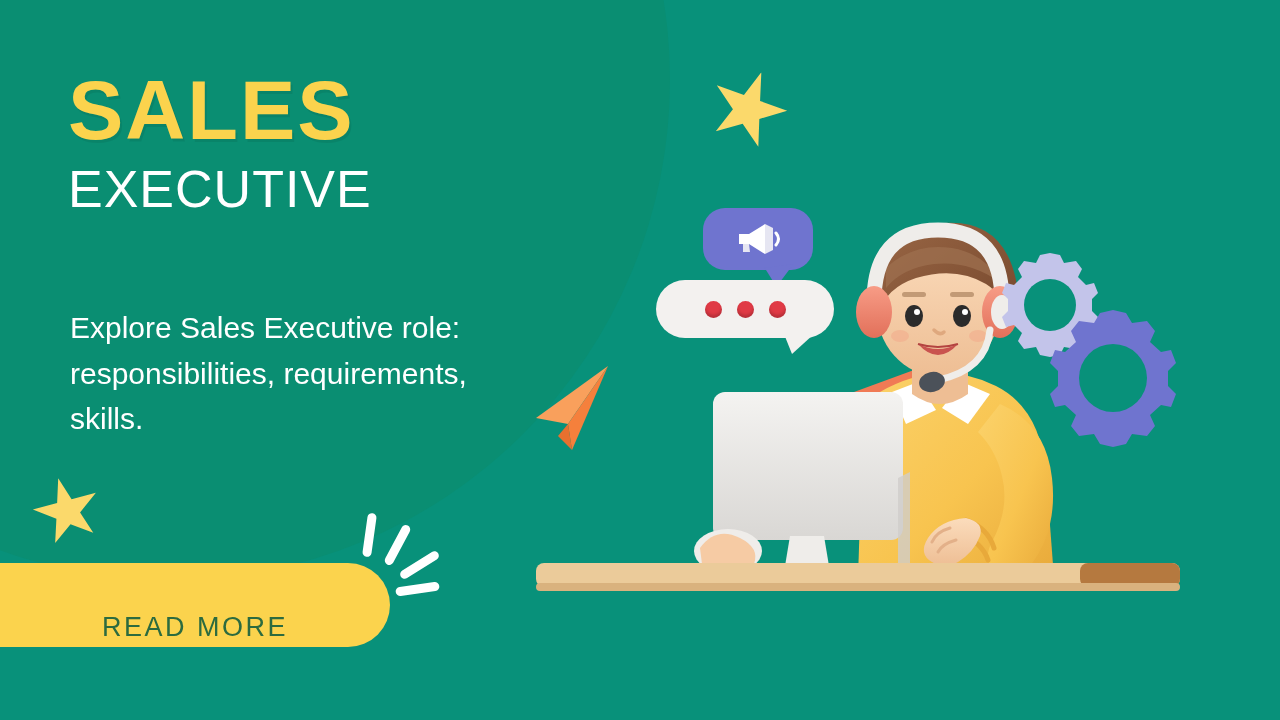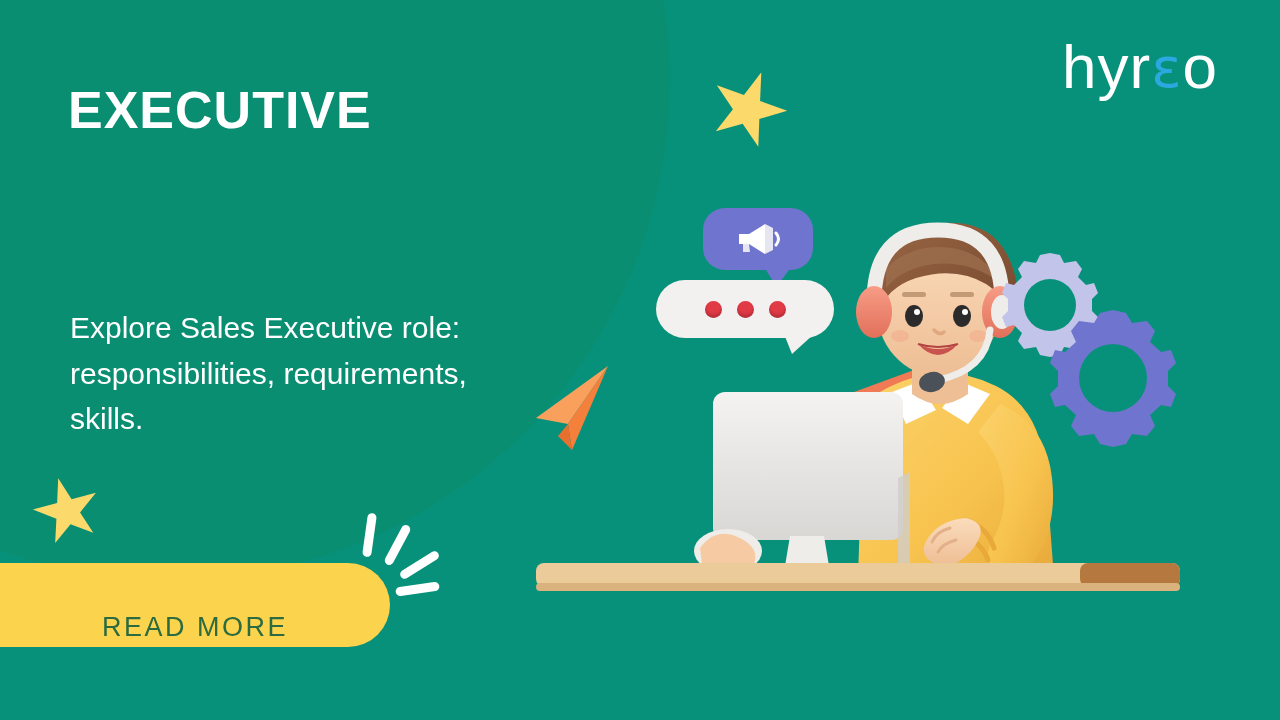--- a/index.html
+++ b/index.html
@@ -51,21 +51,21 @@
   .headline .line1 {
     font-size:83px;
     font-weight:bold;
     color:#FBD34D;
     letter-spacing:2px;
     line-height:0.95;
     text-shadow:2px 3px 0 rgba(0,0,0,0.07);
   }
   .headline .line2 {
     font-size:52px;
-    font-weight:bold;
+    font-weight:normal;
     color:#FFFFFF;
     letter-spacing:1px;
     line-height:1;
     margin-top:12px;
   }
 
   
   .description {
     position:absolute;
     left:70px; top:305px;
@@ -287,25 +287,23 @@
     <g transform="translate(1113,376)">
       <path d="M0,-66 L13,-63 L19,-53 L34,-55 L42,-45 L37,-34 L48,-24 L58,-26 L63,-13
                L55,-5 L55,10 L63,18 L58,31 L48,29 L37,39 L42,50 L34,60 L19,58 L13,68
                L0,71 L-13,68 L-19,58 L-34,60 L-42,50 L-37,39 L-48,29 L-58,31 L-63,18
                L-55,10 L-55,-5 L-63,-13 L-58,-26 L-48,-24 L-37,-34 L-42,-45 L-34,-55
                L-19,-53 L-13,-63 Z" fill="#6F74CF"></path>
       <circle cx="0" cy="2" r="34" fill="#08917A"></circle>
     </g>
   </svg>
 
-  <div class="logo">
-    <span class="lg-a">hyr</span><span class="lg-e">ε</span><span class="lg-o">o</span>
-  </div>
 
   <div class="headline">
+    <div class="line1">SALES</div>
     <div class="line2">EXECUTIVE</div>
   </div>
 
   <div class="description">Explore Sales Executive role: responsibilities, requirements, skills.</div>
 
   <div class="cta-button">
     <span class="cta-label">READ MORE</span>
   </div>
 
   <div class="sparkles">

